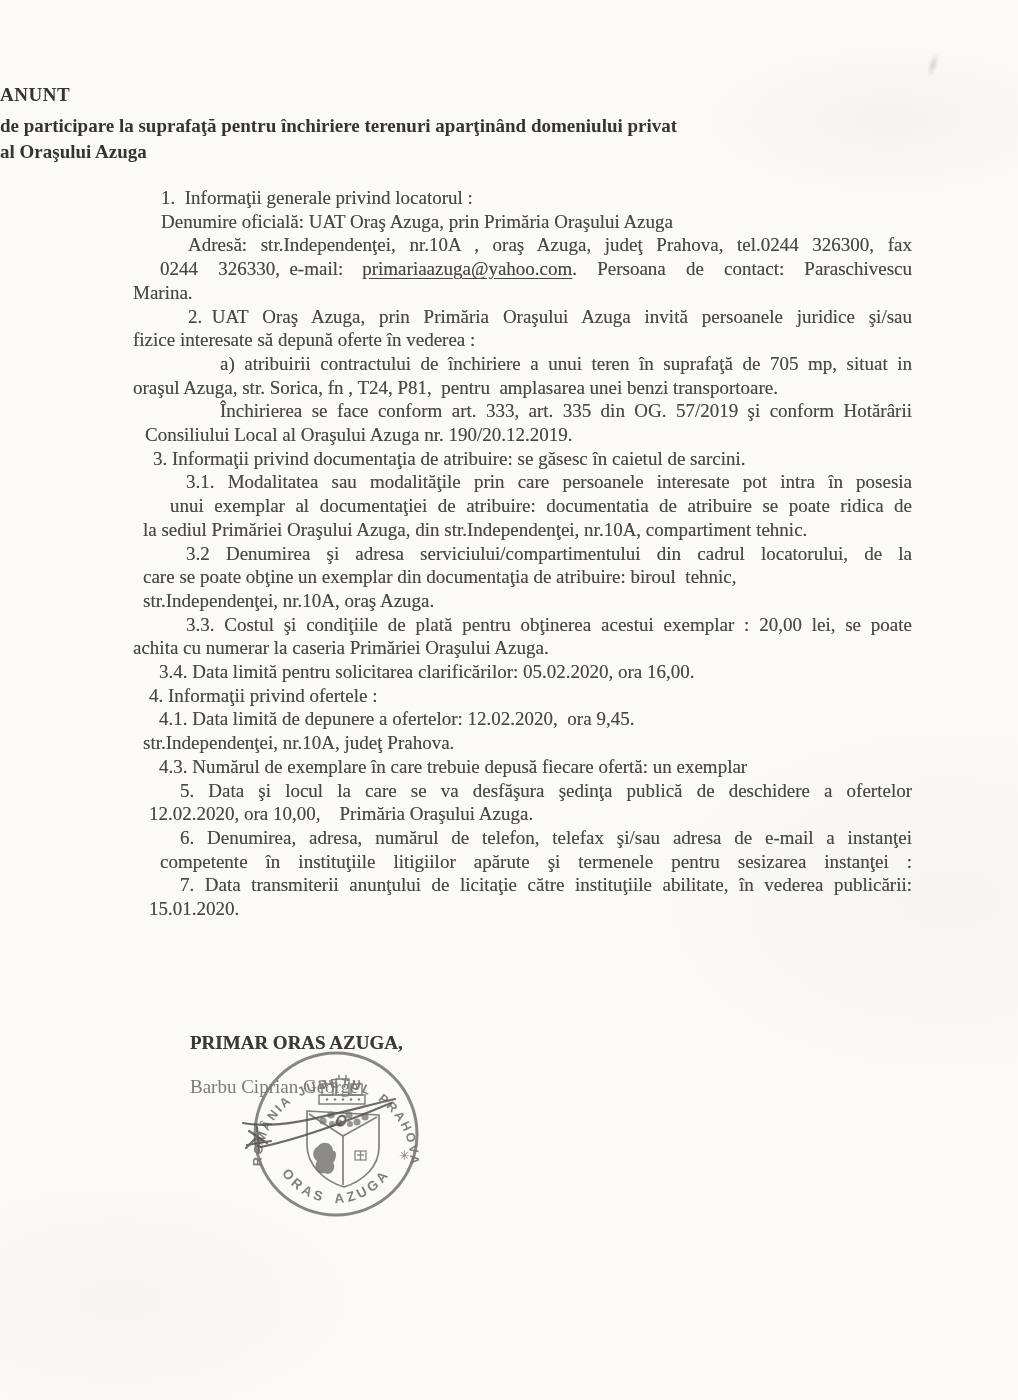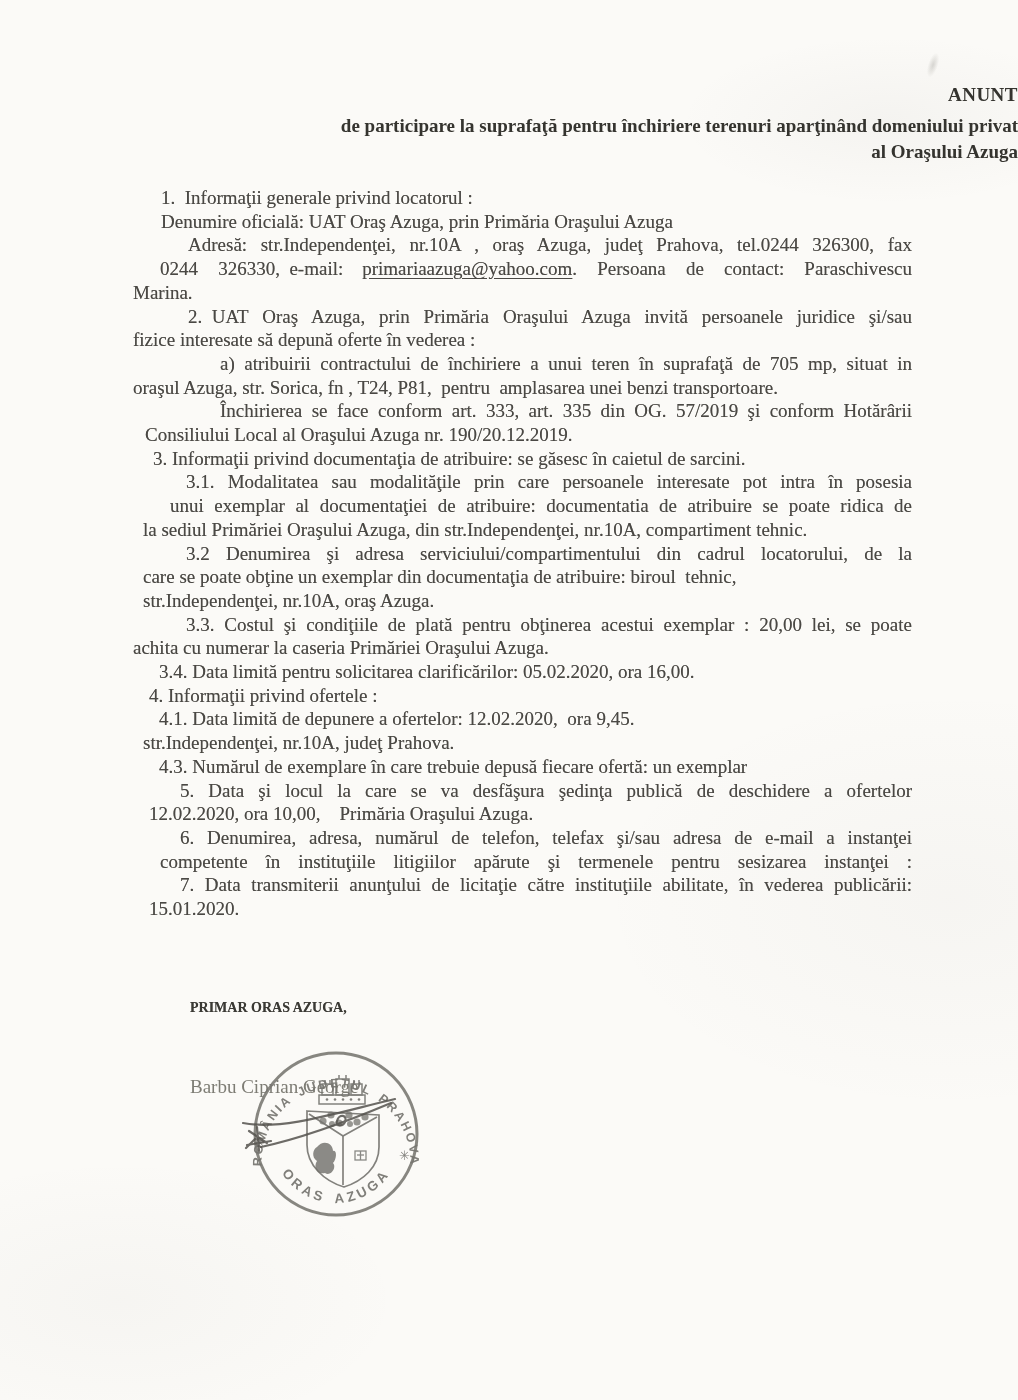--- a/index.html
+++ b/index.html
@@ -18,41 +18,41 @@
       radial-gradient(ellipse 500px 300px at 950px 900px, rgba(120,118,110,0.04), transparent 70%),
       #fbfaf7;
   }
   .smudge{
     position:absolute;left:928px;top:52px;width:10px;height:26px;
     background:radial-gradient(ellipse at center, rgba(110,108,100,0.25), transparent 70%);
     transform:rotate(18deg);
   }
   .title-block{
     position:absolute;left:0;top:84px;width:1018px;
-    text-align:right;color:#35342f;font-weight:bold;
+    text-align:left;color:#35342f;font-weight:bold;
   }
   .title-heading{font-size:19px;letter-spacing:0.5px;margin-bottom:7px;}
   .title-sub{font-size:19px;line-height:26px;}
   .doc-body{
     position:absolute;left:133px;top:186px;width:779px;
     font-size:19px;line-height:23.7px;color:#4a4844;
     text-shadow:0 0 0.4px rgba(74,72,68,0.55);
   }
   .ln{min-height:23.7px;}
   .i10{padding-left:10px;} .i12{padding-left:12px;} .i16{padding-left:16px;}
   .i20{padding-left:20px;} .i26{padding-left:26px;} .i28{padding-left:28px;}
   .i60{padding-left:60px;}
   .j{text-align:justify;text-align-last:justify;margin-left:27px;}
   .email{
     text-decoration:underline;
     text-underline-offset:3px;
   }
   .sig-title{
-    position:absolute;left:190px;top:1000px;
-    font-size:14px;font-weight:bold;color:#3a3934;
+    position:absolute;left:190px;top:1032px;
+    font-size:19px;font-weight:bold;color:#3a3934;
     text-shadow:0 0 0.4px rgba(58,57,52,0.55);
   }
   .sig-name{
     position:absolute;left:190px;top:1076px;
     font-size:19px;color:#7d7c74;
   }
   .stamp-svg{position:absolute;left:233px;top:1035px;}
   .stamp-arc-text{
     font-family:"Liberation Sans", sans-serif;
     font-weight:bold;

